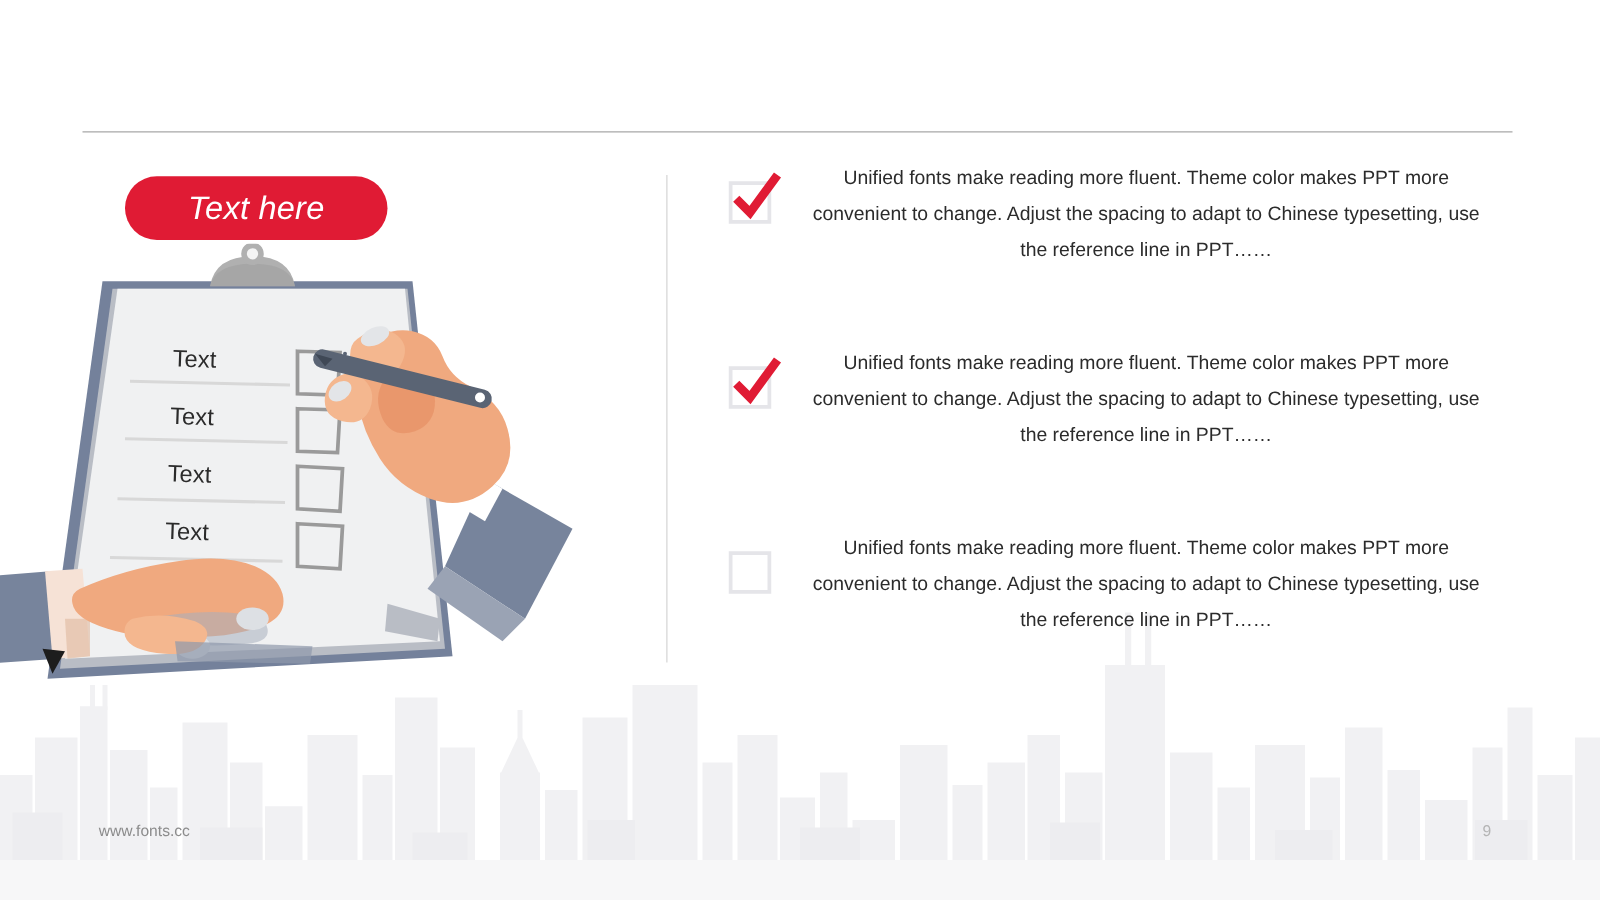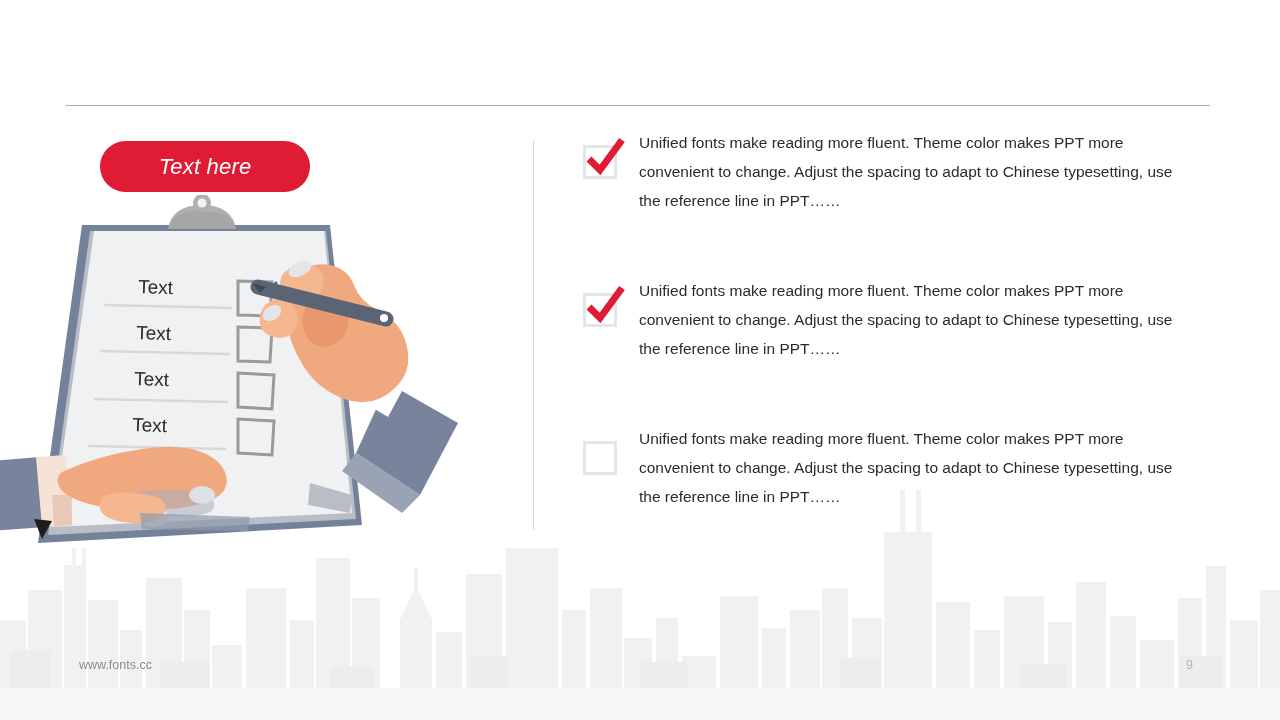--- a/index.html
+++ b/index.html
@@ -61,41 +61,42 @@
     height: 51px;
     border-radius: 26px;
     background: #e01b34;
     display: flex;
     align-items: center;
     justify-content: center;
     box-sizing: border-box;
   }
   #pill .pill-label {
     color: #ffffff;
-    font-size: 22px;
+    font-size: 26px;
     font-style: italic;
     letter-spacing: 0.2px;
     white-space: nowrap;
   }
 
   
   #illus {
     position: absolute;
     left: -10px;
     top: 195px;
     width: 500px;
     height: 380px;
   }
 
   
   #list {
     position: absolute;
     left: 583px;
     top: 128px;
     width: 620px;
+    text-align: center;
   }
   .list-item {
     position: relative;
     display: flex;
     align-items: flex-start;
     margin-bottom: 56px;
     min-height: 92px;
   }
   .list-item:last-child { margin-bottom: 0; }
 

